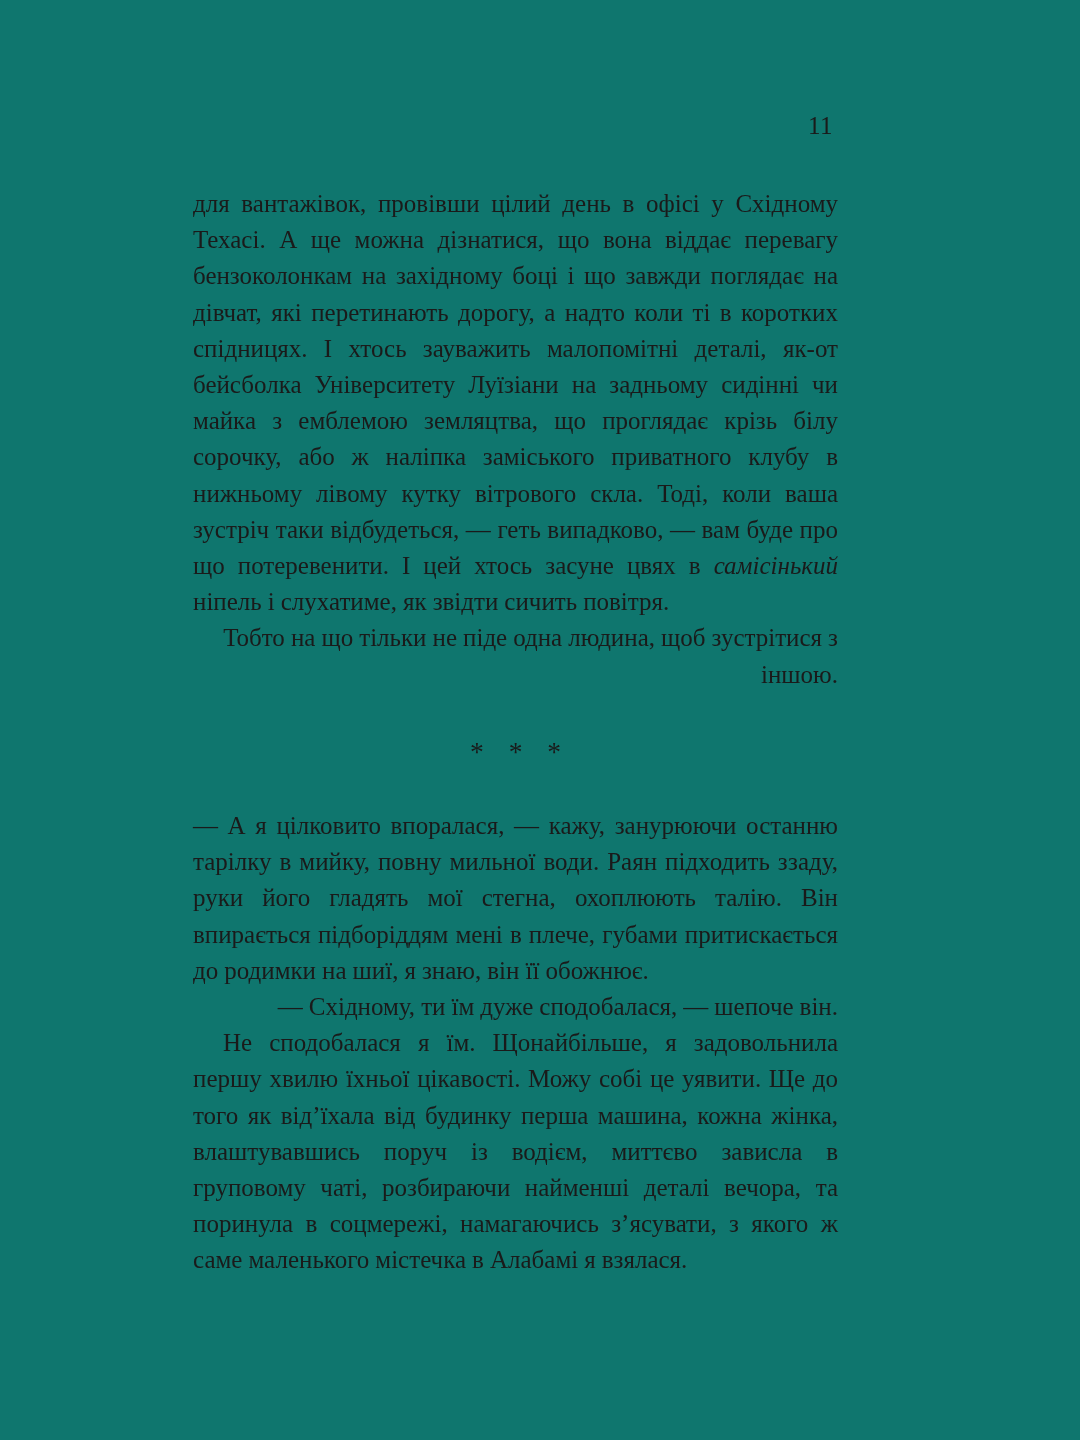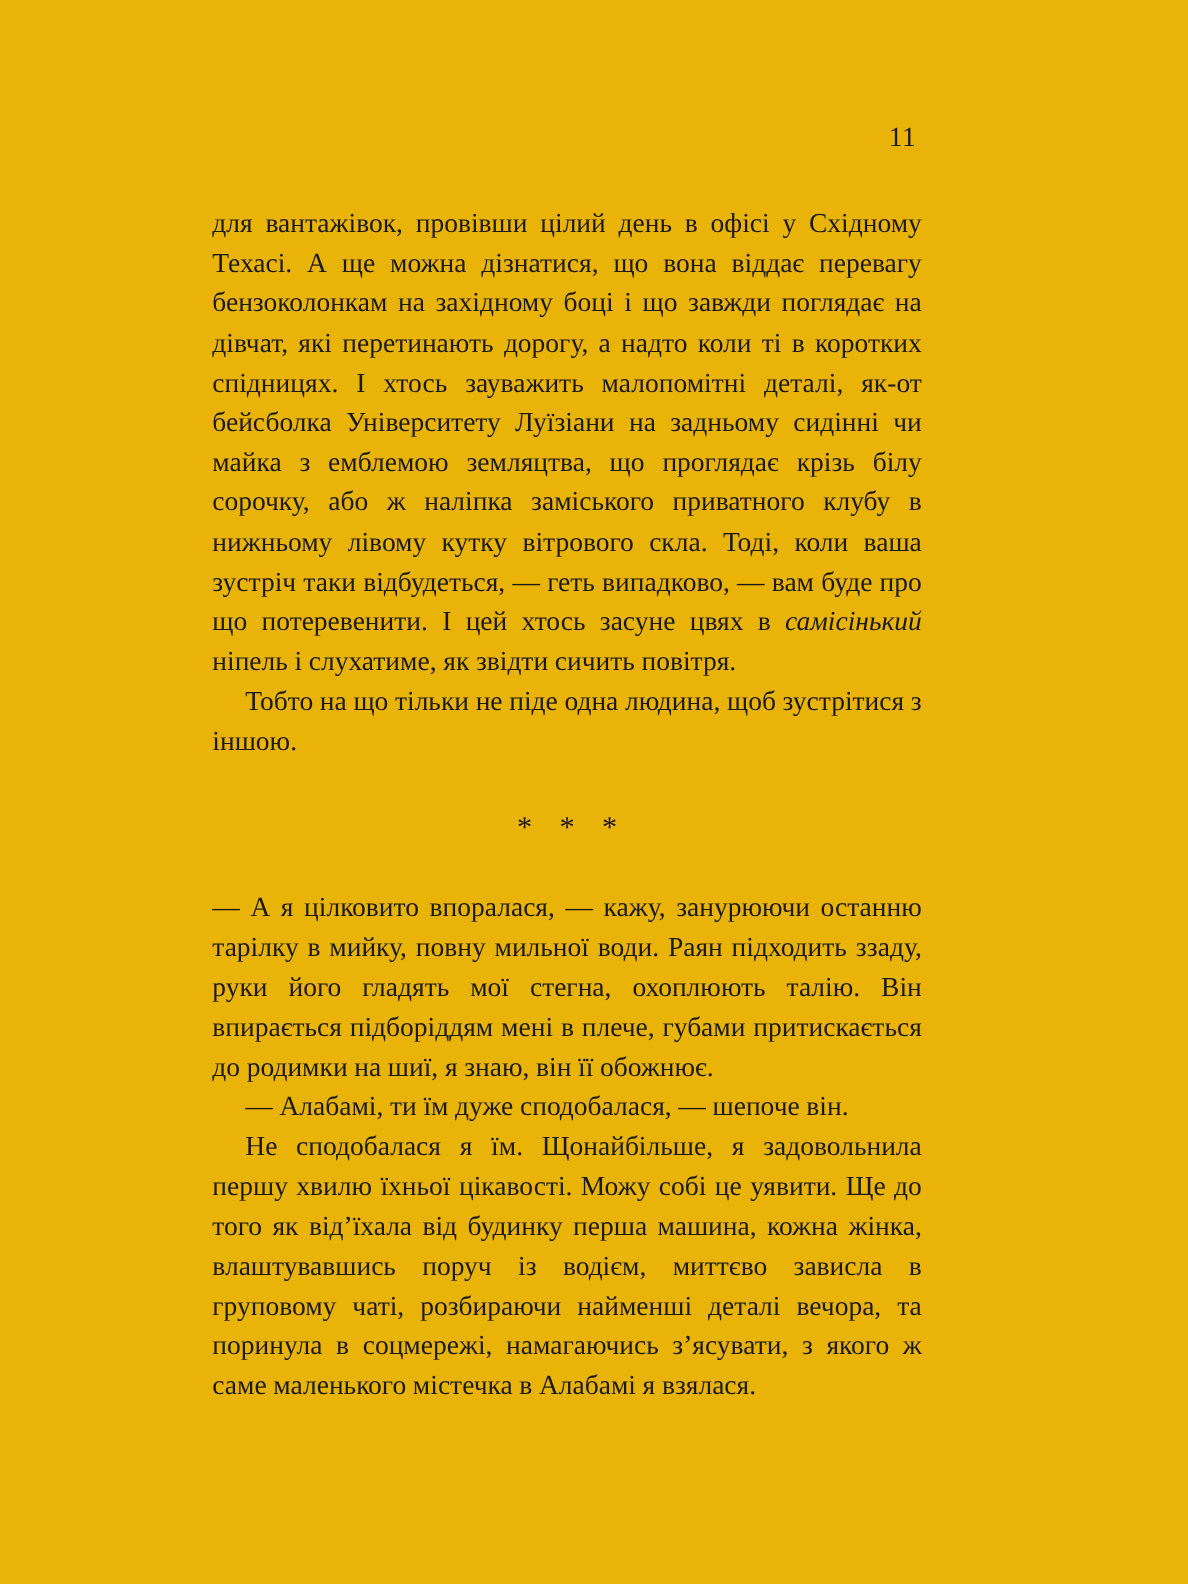--- a/index.html
+++ b/index.html
@@ -8,21 +8,21 @@
     background: #ffffff;
   }
   body {
     font-family: "Liberation Serif", "DejaVu Serif", serif;
     color: #1a1a1a;
   }
   .page {
     position: relative;
     width: 1080px;
     height: 1440px;
-    background: #eab308;
+    background: #0f766e;
     overflow: hidden;
     box-sizing: border-box;
   }
   .folio {
     position: absolute;
     top: 113px;
     left: 0;
     width: 833px;
     text-align: right;
     font-size: 25px;
@@ -44,21 +44,21 @@
     text-justify: inter-word;
     text-indent: 0;
     hyphens: none;
     -webkit-hyphens: none;
     word-spacing: -0.2px;
   }
   p.indent {
     text-indent: 30px;
   }
   p.last-left {
-    text-align: left;
+    text-align: right;
   }
   .divider {
     margin: 0;
     padding: 0;
     text-align: center;
     font-size: 27.5px;
     line-height: 36.2px;
     letter-spacing: 9px;
     text-indent: 9px;
     color: #1a1a1a;
@@ -81,18 +81,18 @@
     <p class="para indent last-left">Тобто на що тільки не піде одна людина, щоб зустрітися з іншою.</p>
 
     <div class="sp-before-divider"></div>
 
     <div class="divider">* * *</div>
 
     <div class="sp-after-divider"></div>
 
     <p class="para">— А я цілковито впоралася, — кажу, занурюючи останню тарілку в мийку, повну мильної води. Раян підходить ззаду, руки його гладять мої стегна, охоплюють талію. Він впирається підборіддям мені в плече, губами притискається до родимки на шиї, я знаю, він її обожнює.</p>
 
-    <p class="para indent last-left">— Алабамі, ти їм дуже сподобалася, — шепоче він.</p>
+    <p class="para indent last-left">— Східному, ти їм дуже сподобалася, — шепоче він.</p>
 
     <p class="para indent">Не сподобалася я їм. Щонайбільше, я задовольнила першу хвилю їхньої цікавості. Можу собі це уявити. Ще до того як від’їхала від будинку перша машина, кожна жінка, влаштувавшись поруч із водієм, миттєво зависла в груповому чаті, розбираючи найменші деталі вечора, та поринула в соцмережі, намагаючись з’ясувати, з якого ж саме маленького містечка в Алабамі я взялася.</p>
 
   </div>
 </div>
 
 </body></html>

